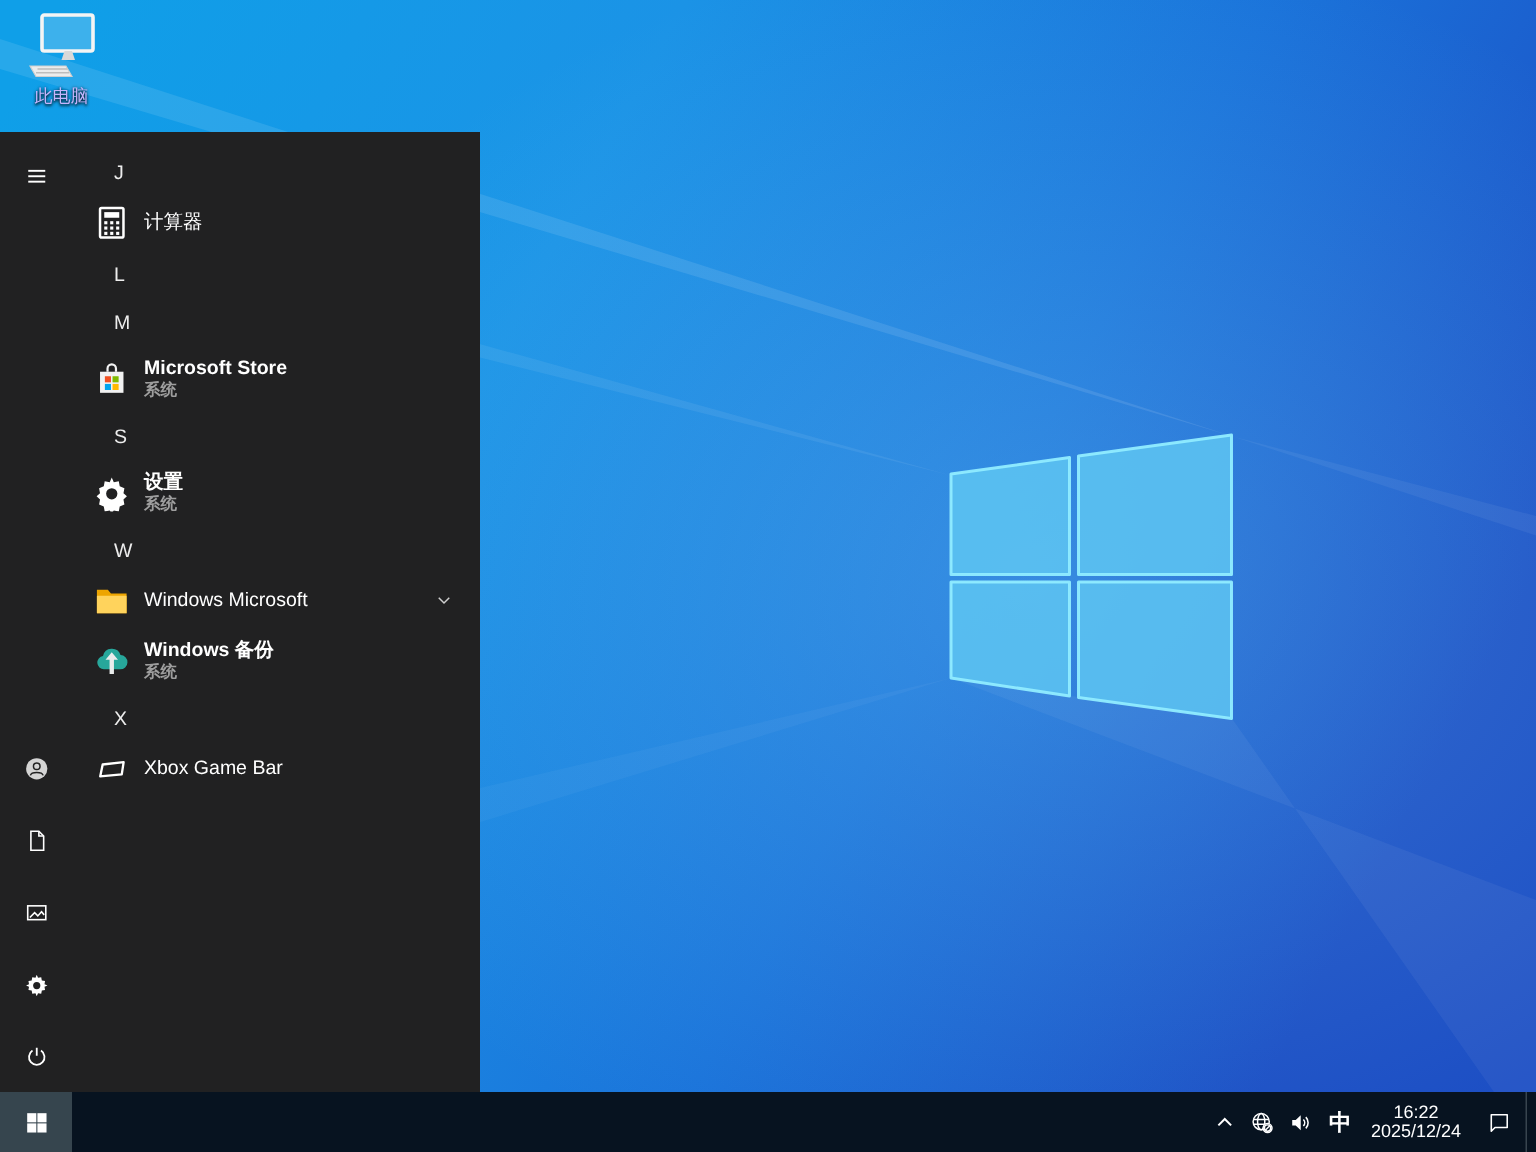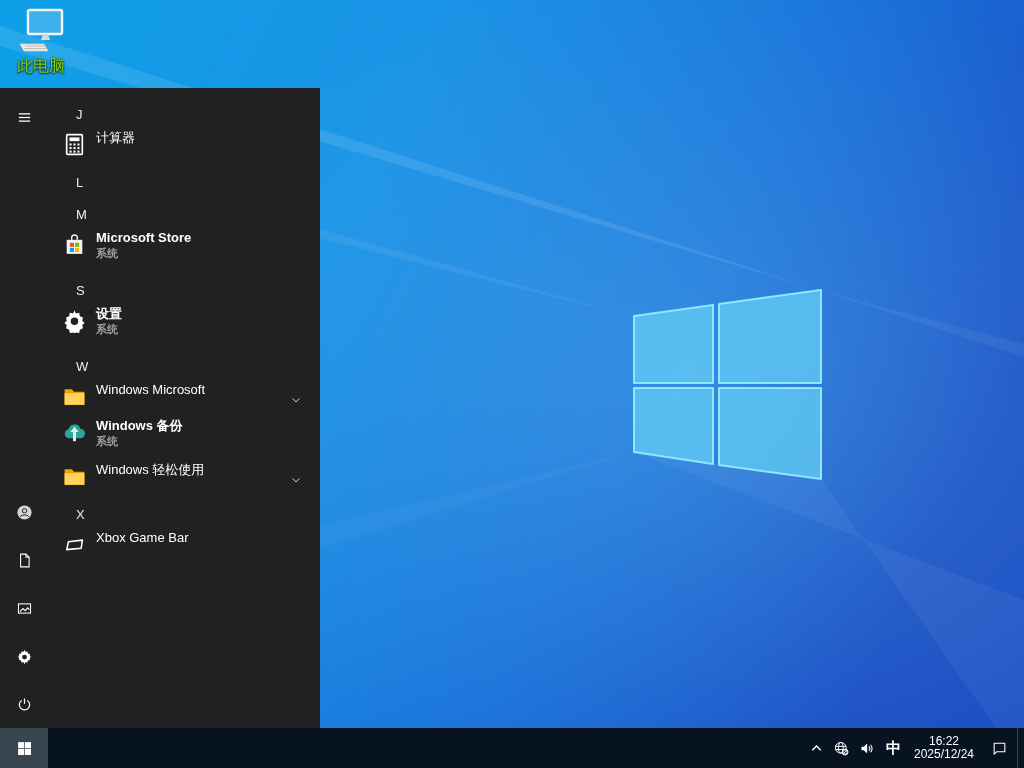--- a/index.html
+++ b/index.html
@@ -5,33 +5,33 @@
   * { margin:0; padding:0; box-sizing:border-box; }
   html,body { width:1024px; height:768px; overflow:hidden; }
   body { font-family:"Liberation Sans","DejaVu Sans",sans-serif; position:relative; background:#1c4ec4; }
 
   
   #wallpaper { position:absolute; inset:0; }
 
   
   .desktop-icon { position:absolute; left:12px; top:8px; width:58px; text-align:center; cursor:default; }
   .desktop-icon .glyph { width:48px; height:46px; margin:0 auto; display:block; }
-  .desktop-icon .label { color:#84cc16; font-size:16px; margin-top:2px; text-shadow:0 1px 2px rgba(0,0,0,.85), 0 0 2px rgba(0,0,0,.6); }
+  .desktop-icon .label { color:#c4b5fd; font-size:12px; margin-top:2px; text-shadow:0 1px 2px rgba(0,0,0,.85), 0 0 2px rgba(0,0,0,.6); }
 
   
   #start-menu { position:absolute; left:0; top:88px; width:320px; height:640px; background:#212122; overflow:hidden; z-index:5; }
   #rail { position:absolute; left:0; top:0; width:48px; height:100%; }
   .rail-btn { width:48px; height:48px; display:flex; align-items:center; justify-content:center; cursor:pointer; }
   .rail-btn svg { width:17px; height:17px; }
   #rail-top { position:absolute; top:5px; left:0; }
   #rail-bottom { position:absolute; bottom:0; left:0; }
 
   #app-list { position:absolute; left:48px; top:10px; width:272px; }
   .letter-row { height:32px; display:flex; align-items:center; padding-left:28px; color:#ededed; font-size:13px; cursor:pointer; }
-  .app-row { display:flex; align-items:flex-start; cursor:pointer; position:relative; }
+  .app-row { display:flex; align-items:center; cursor:pointer; position:relative; }
   .app-row.single { height:36px; }
   .app-row.double { height:44px;font-weight:bold; }
   .app-icon { width:28px; height:28px; margin-left:12px; flex:0 0 28px; display:flex; align-items:center; justify-content:center; }
   .app-icon svg { width:25px; height:25px; }
   .app-texts { margin-left:8px; display:flex; flex-direction:column; justify-content:center; min-width:0; }
   .app-title { color:#ffffff; font-size:13px; line-height:16px; white-space:nowrap; }
   .app-sub { color:#9e9e9e; font-size:11px; line-height:14px; }
   .app-chevron { position:absolute; right:18px; top:50%; transform:translateY(-50%); width:12px; height:12px; }
 
   
@@ -232,36 +232,20 @@
           <svg viewBox="0 0 24 24" width="100%" height="100%">
             <path d="M7 17.5 a4.3 4.3 0 0 1 -.6 -8.55 A5.8 5.8 0 0 1 17.6 8.3 A4.1 4.1 0 0 1 17.3 17.5 Z" fill="#27a79b"></path>
             <polygon points="12,6.5 16,11.4 13.4,11.4 13.4,20.5 10.6,20.5 10.6,11.4 8,11.4" fill="#e9ecec"></polygon>
           </svg>
         </span>
         <div class="app-texts">
           <div class="app-title">Windows 备份</div>
           <div class="app-sub">系统</div>
         </div>
       </div>
-      <div class="app-row single">
-        <span class="app-icon" style="display: flex; align-items: center; justify-content: center;">
-          <svg viewBox="0 0 24 24" width="100%" height="100%">
-            <path d="M2.5 5 h7 l2 2.4 h10 V20 h-19 Z" fill="#eda501"></path>
-            <path d="M2.5 8.8 h19 V20 h-19 Z" fill="#ffd35c"></path>
-          </svg>
-        </span>
-        <div class="app-texts">
-          <div class="app-title">Windows 轻松使用</div>
-        </div>
-        <span class="app-chevron" style="display: flex; align-items: center; justify-content: center;">
-          <svg viewBox="0 0 24 24" fill="none" stroke="#cfcfcf" stroke-width="2" width="100%" height="100%">
-            <path d="M5 9 L12 16 L19 9"></path>
-          </svg>
-        </span>
-      </div>
       <div class="letter-row">X</div>
       <div class="app-row single">
         <span class="app-icon" style="display: flex; align-items: center; justify-content: center;">
           <svg viewBox="0 0 24 24" fill="none" stroke="#fff" stroke-width="1.5" stroke-linejoin="round" width="100%" height="100%">
             <path d="M6.2 9.3 L19.6 7.8 L18.4 15.6 L4.6 16.9 Z"></path>
           </svg>
         </span>
         <div class="app-texts">
           <div class="app-title">Xbox Game Bar</div>
         </div>

